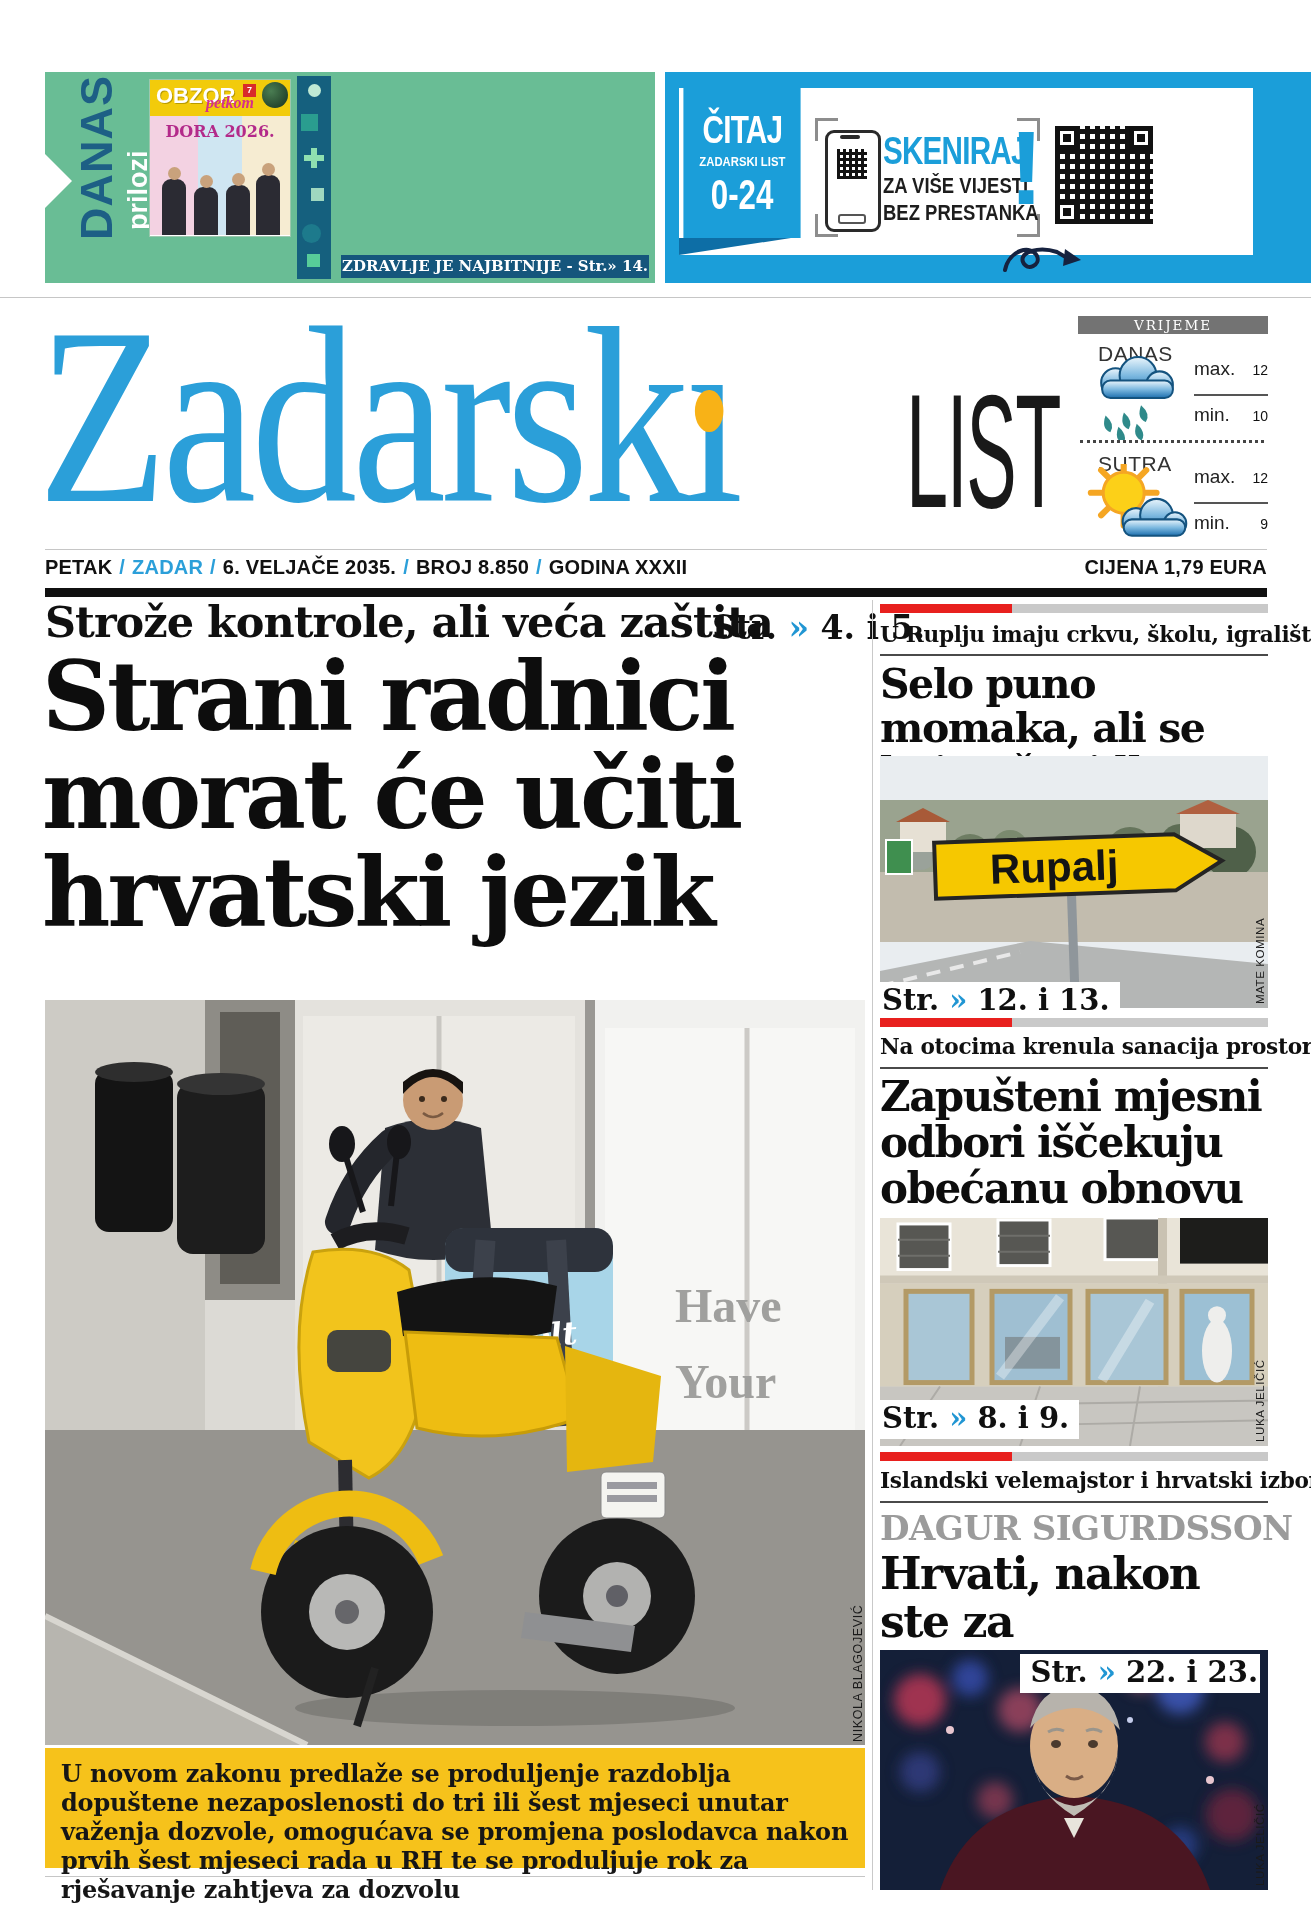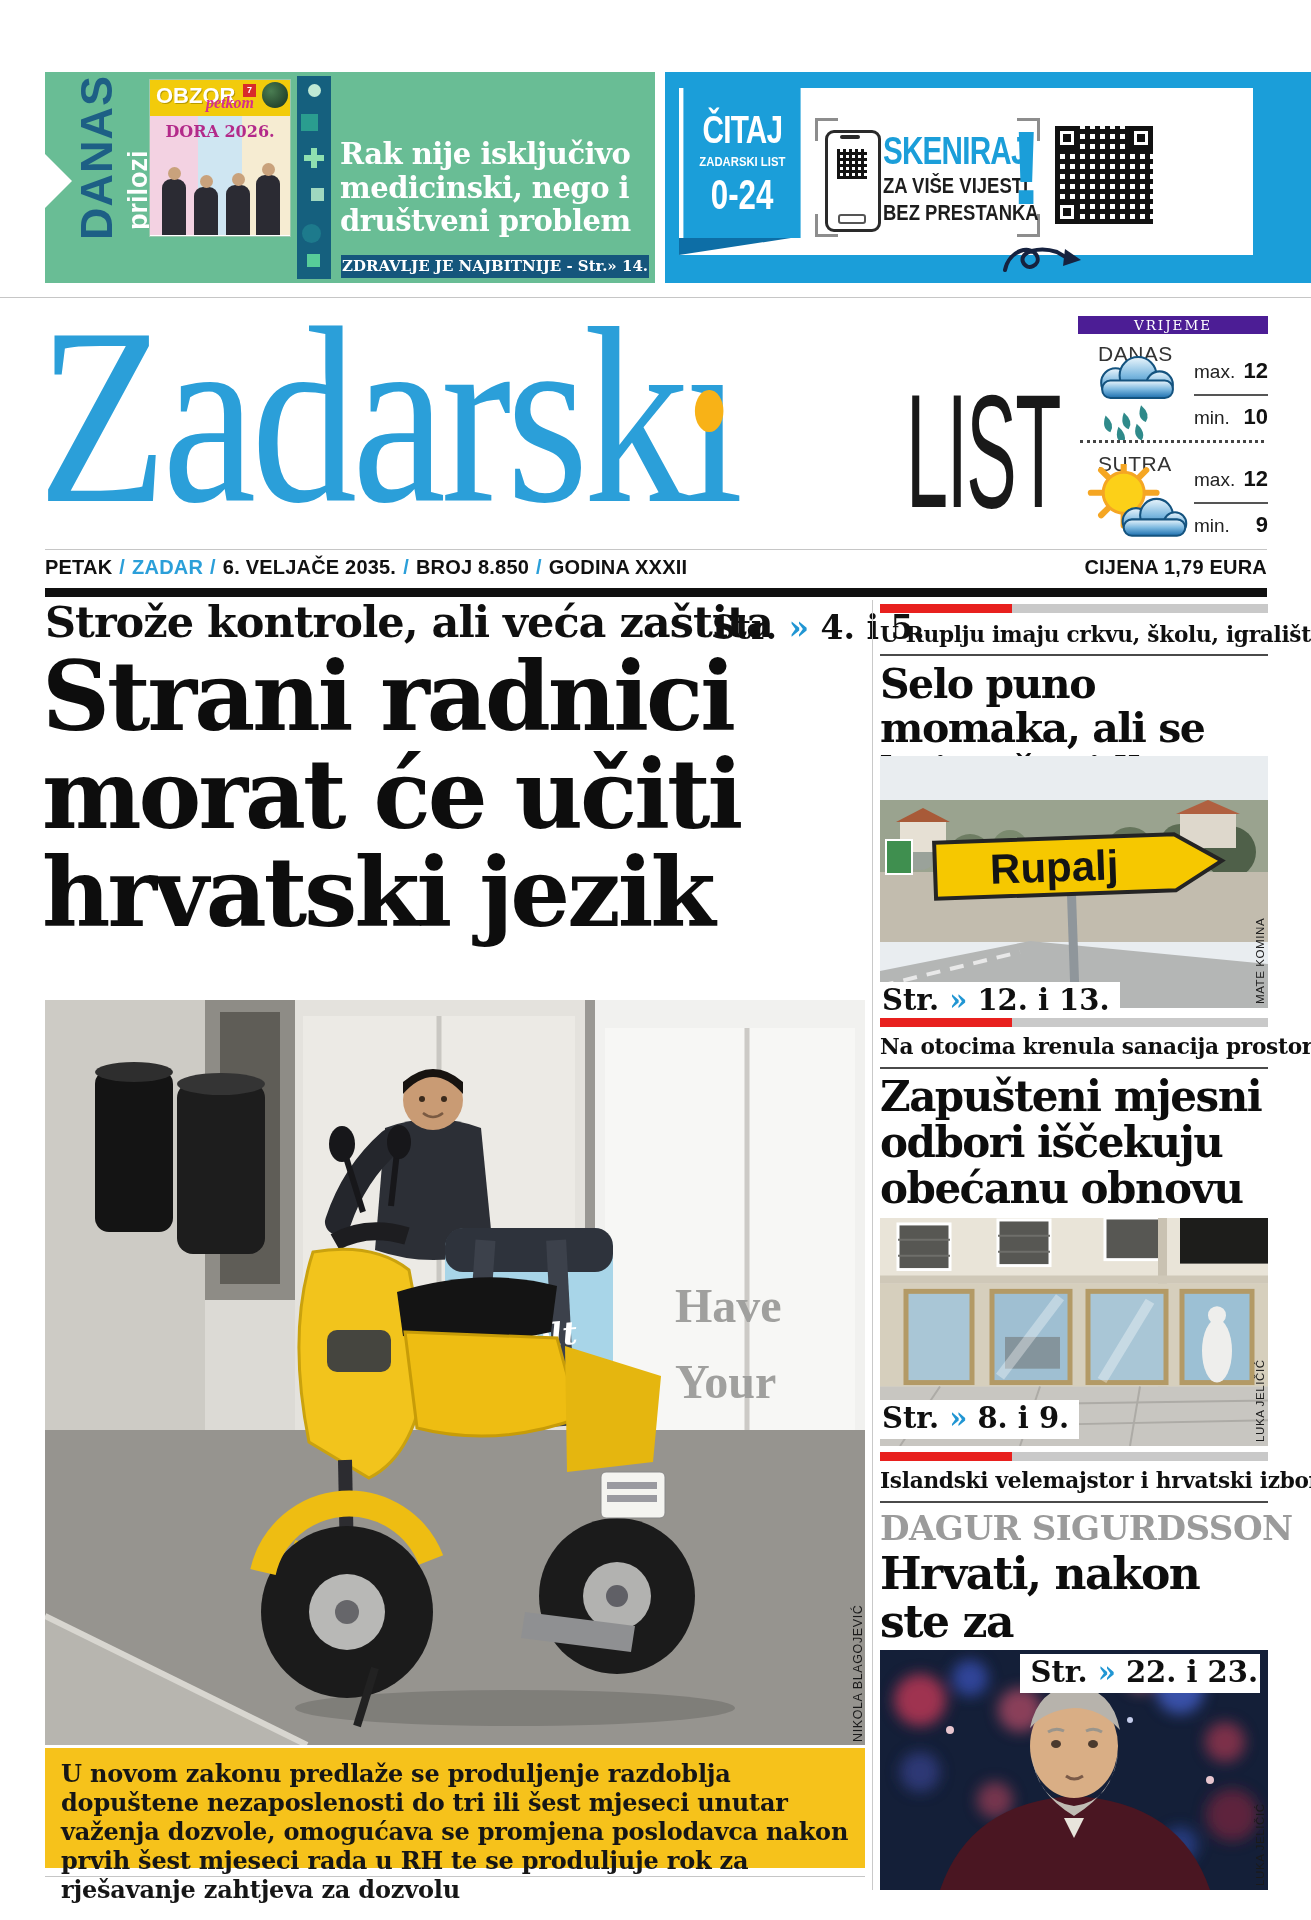--- a/index.html
+++ b/index.html
@@ -73,26 +73,26 @@
   .mast-title{position:absolute;left:38px;top:290px;font-family:"Liberation Serif",serif;font-size:252px;
               line-height:1;color:#2b9fd9;transform:scaleX(.84);transform-origin:left top;
               letter-spacing:-6px;white-space:nowrap}
   .iwrap{position:relative;display:inline-block}
   .idot{position:absolute;left:.05em;top:.395em;width:.135em;height:.17em;background:#f8b217;border-radius:50%}
   .mast-list{position:absolute;left:906px;top:371px;font-family:"Liberation Sans",sans-serif;font-size:161px;
              line-height:1;font-weight:400;color:#191919;transform:scaleX(.47);transform-origin:left top;letter-spacing:-3px;white-space:nowrap}
 
   
   .weather{left:1078px;top:312px;width:190px;height:228px}
-  .w-bar{position:absolute;left:0;top:4px;width:190px;height:18px;background:#4c1d95;color:#fff;text-align:center;
+  .w-bar{position:absolute;left:0;top:4px;width:190px;height:18px;background:#737373;color:#fff;text-align:center;
          font-family:"DejaVu Serif",serif;font-size:13.5px;line-height:18px;letter-spacing:2px}
   .w-day{position:absolute;font-size:21px;color:#333;letter-spacing:.5px}
   .wrow{position:absolute;left:116px;width:74px;display:flex;justify-content:space-between;align-items:baseline}
   .wlab{font-size:19px;color:#222}
-  .wval{font-size:22px;font-weight:700;color:#111}
+  .wval{font-size:14px;font-weight:400;color:#111}
   .wline{position:absolute;left:116px;width:74px;height:2px;background:#555}
   .wdots{position:absolute;left:2px;width:184px;border-top:3px dotted #444}
 
   
   .dateline{left:45px;top:556px;width:1222px;font-size:20px;font-weight:700;letter-spacing:.2px}
   .dl-sep{color:#2b9fd9;padding:0 7px}
   .dl-blue{color:#2b9fd9}
   .dl-price{position:absolute;right:0;top:0}
   .blackbar{position:absolute;left:45px;top:588px;width:1222px;height:9px;background:#101010}
 
@@ -150,21 +150,20 @@
 
     <div class="strip">
       <i class="shp ci" style="background:#bfe9d4;top:8px;left:11px"></i>
       <i class="shp sq" style="background:#2a9d8f;top:38px;left:4px;width:17px;height:17px"></i>
       <i class="shp plus" style="top:72px;left:7px"></i>
       <i class="shp sq" style="background:#9fd8c0;top:112px;left:14px"></i>
       <i class="shp ci" style="background:#1d7a8c;top:148px;left:5px;width:19px;height:19px"></i>
       <i class="shp sq" style="background:#57cc99;top:178px;left:10px"></i>
     </div>
 
-    <div class="lb-head">Rak nije isključivo medicinski, nego i društveni problem</div>
     <div class="lb-foot">ZDRAVLJE JE NAJBITNIJE  - Str.» 14. i 15.</div>
   </div>
 
   <div class="abs rbanner">
     <div class="rb-white"></div>
     <div class="rb-citaj">
       <span class="l1">ČITAJ</span>
       <span class="l2">ZADARSKI LIST</span>
       <span class="l3">0-24</span>
     </div>

